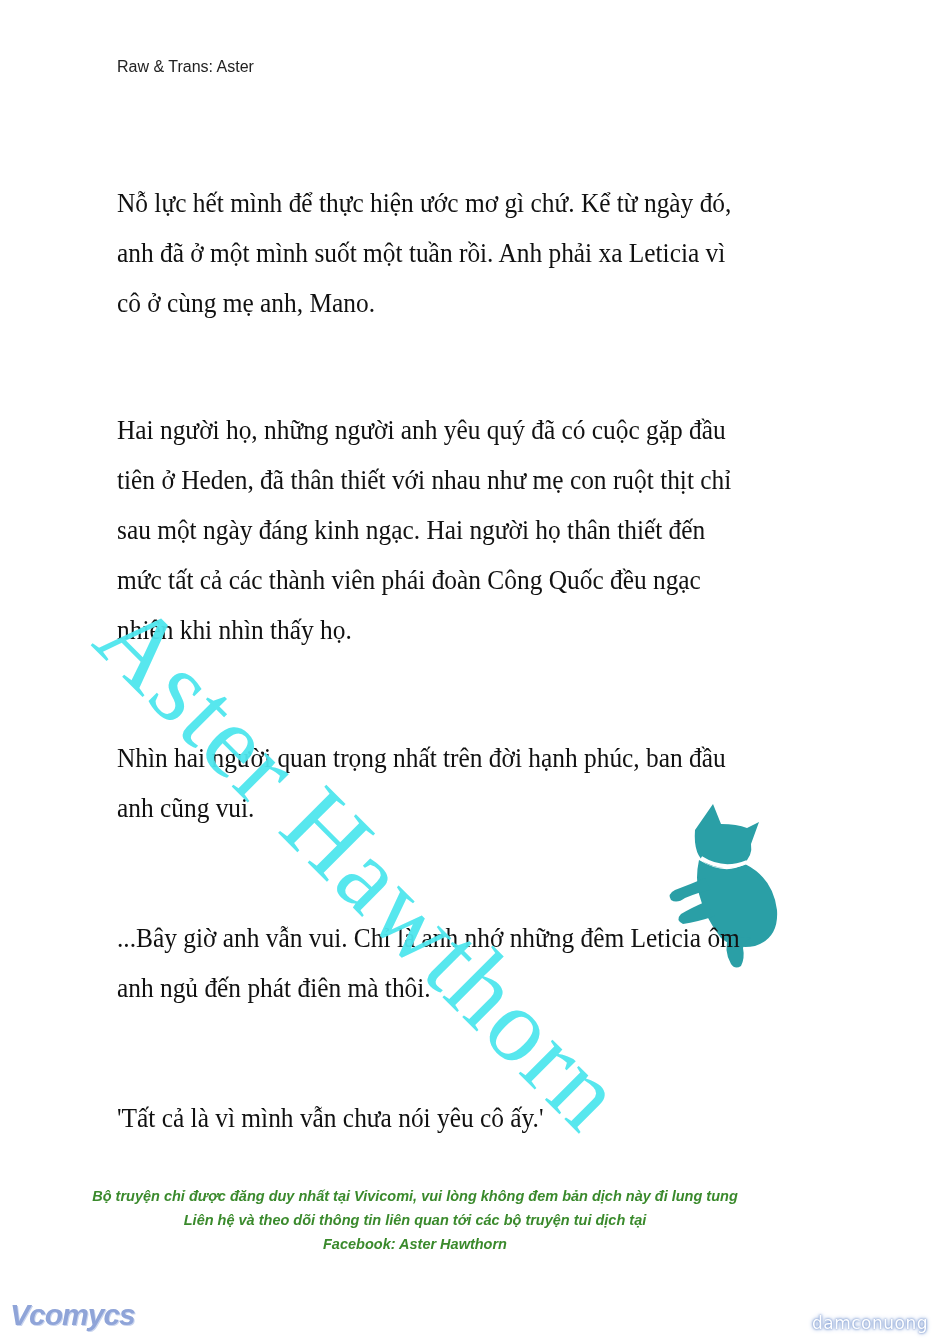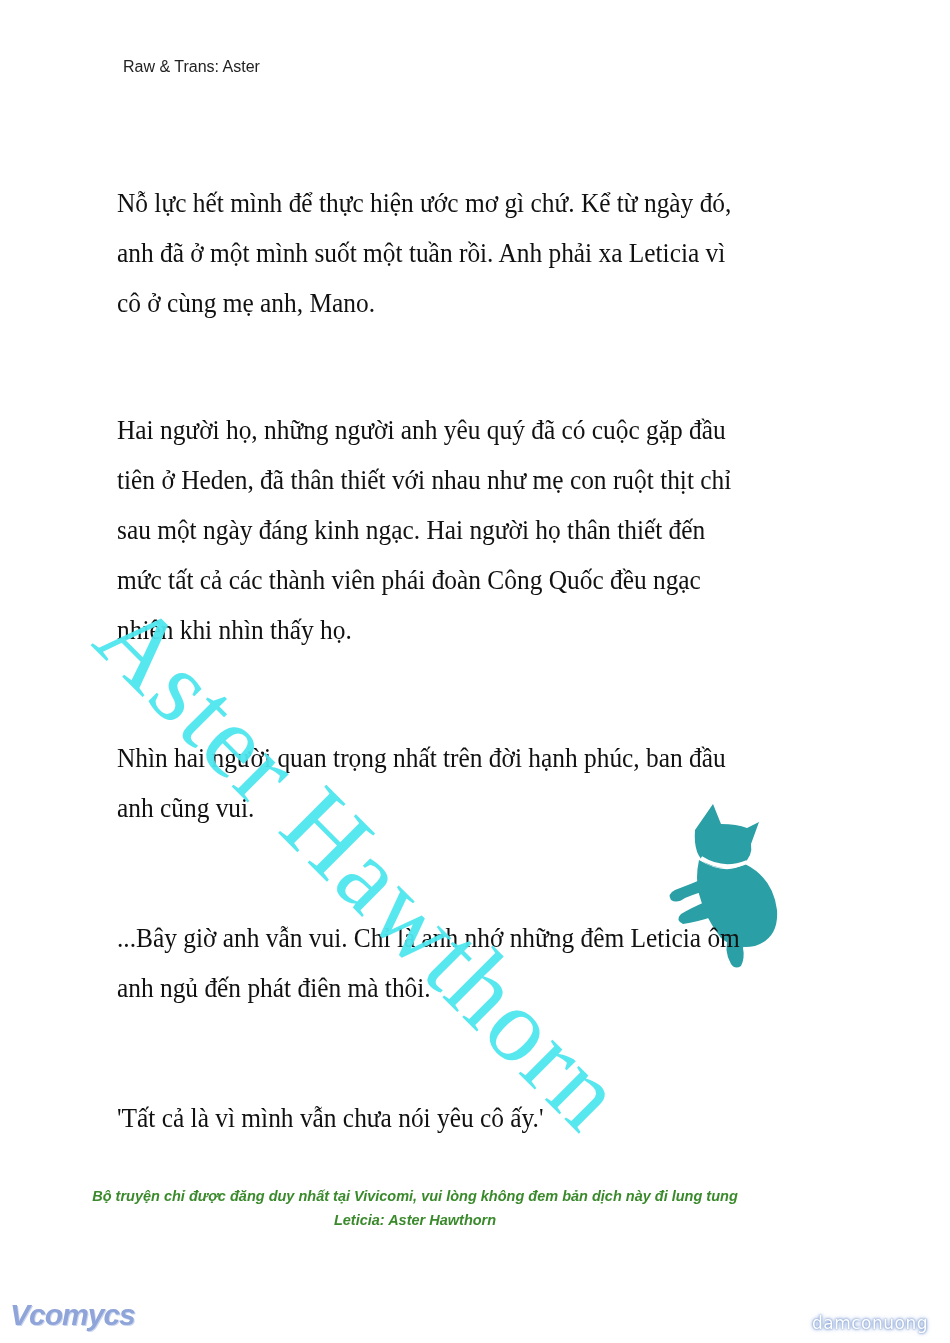--- a/index.html
+++ b/index.html
@@ -4,21 +4,21 @@
   <style>
     html, body { margin: 0; padding: 0; }
     body {
       width: 950px; height: 1343px;
       background: #ffffff;
       position: relative;
       overflow: hidden;
       font-family: "Liberation Serif", serif;
     }
     .header {
-      position: absolute; left: 123px; top: 58px;
+      position: absolute; left: 117px; top: 58px;
       font-family: "Liberation Sans", sans-serif;
       font-size: 16px; color: #222;
     }
     .content {
       position: absolute; left: 117px; top: 178px;
       width: 720px;
       font-size: 27px; line-height: 50px; color: #111;
       transform: scaleX(0.94); transform-origin: left top;
       z-index: 2;
     }
@@ -117,17 +117,18 @@
     <path d="M50 104 Q36 110 26 116 Q20 122 28 126 Q42 124 60 118 Z"></path>
 
     <path d="M74 138 Q68 152 76 166 Q80 172 86 168 Q90 160 88 150 Q90 142 96 140 Z"></path>
   </g>
 
   <path d="M46 60 Q68 74 92 64" stroke="#ffffff" stroke-width="4" fill="none"></path>
 </svg>
 
 <div class="footer">
   <div>Bộ truyện chỉ được đăng duy nhất tại Vivicomi, vui lòng không đem bản dịch này đi lung tung</div>
-  <div>Leticia: Aster Hawthorn</div>
+  <div>Liên hệ và theo dõi thông tin liên quan tới các bộ truyện tui dịch tại</div>
+  <div>Facebook: Aster Hawthorn</div>
 </div>
 
 <div class="logo-left">Vcomycs</div>
 <div class="logo-right">damconuong</div>
 
 </body></html>

